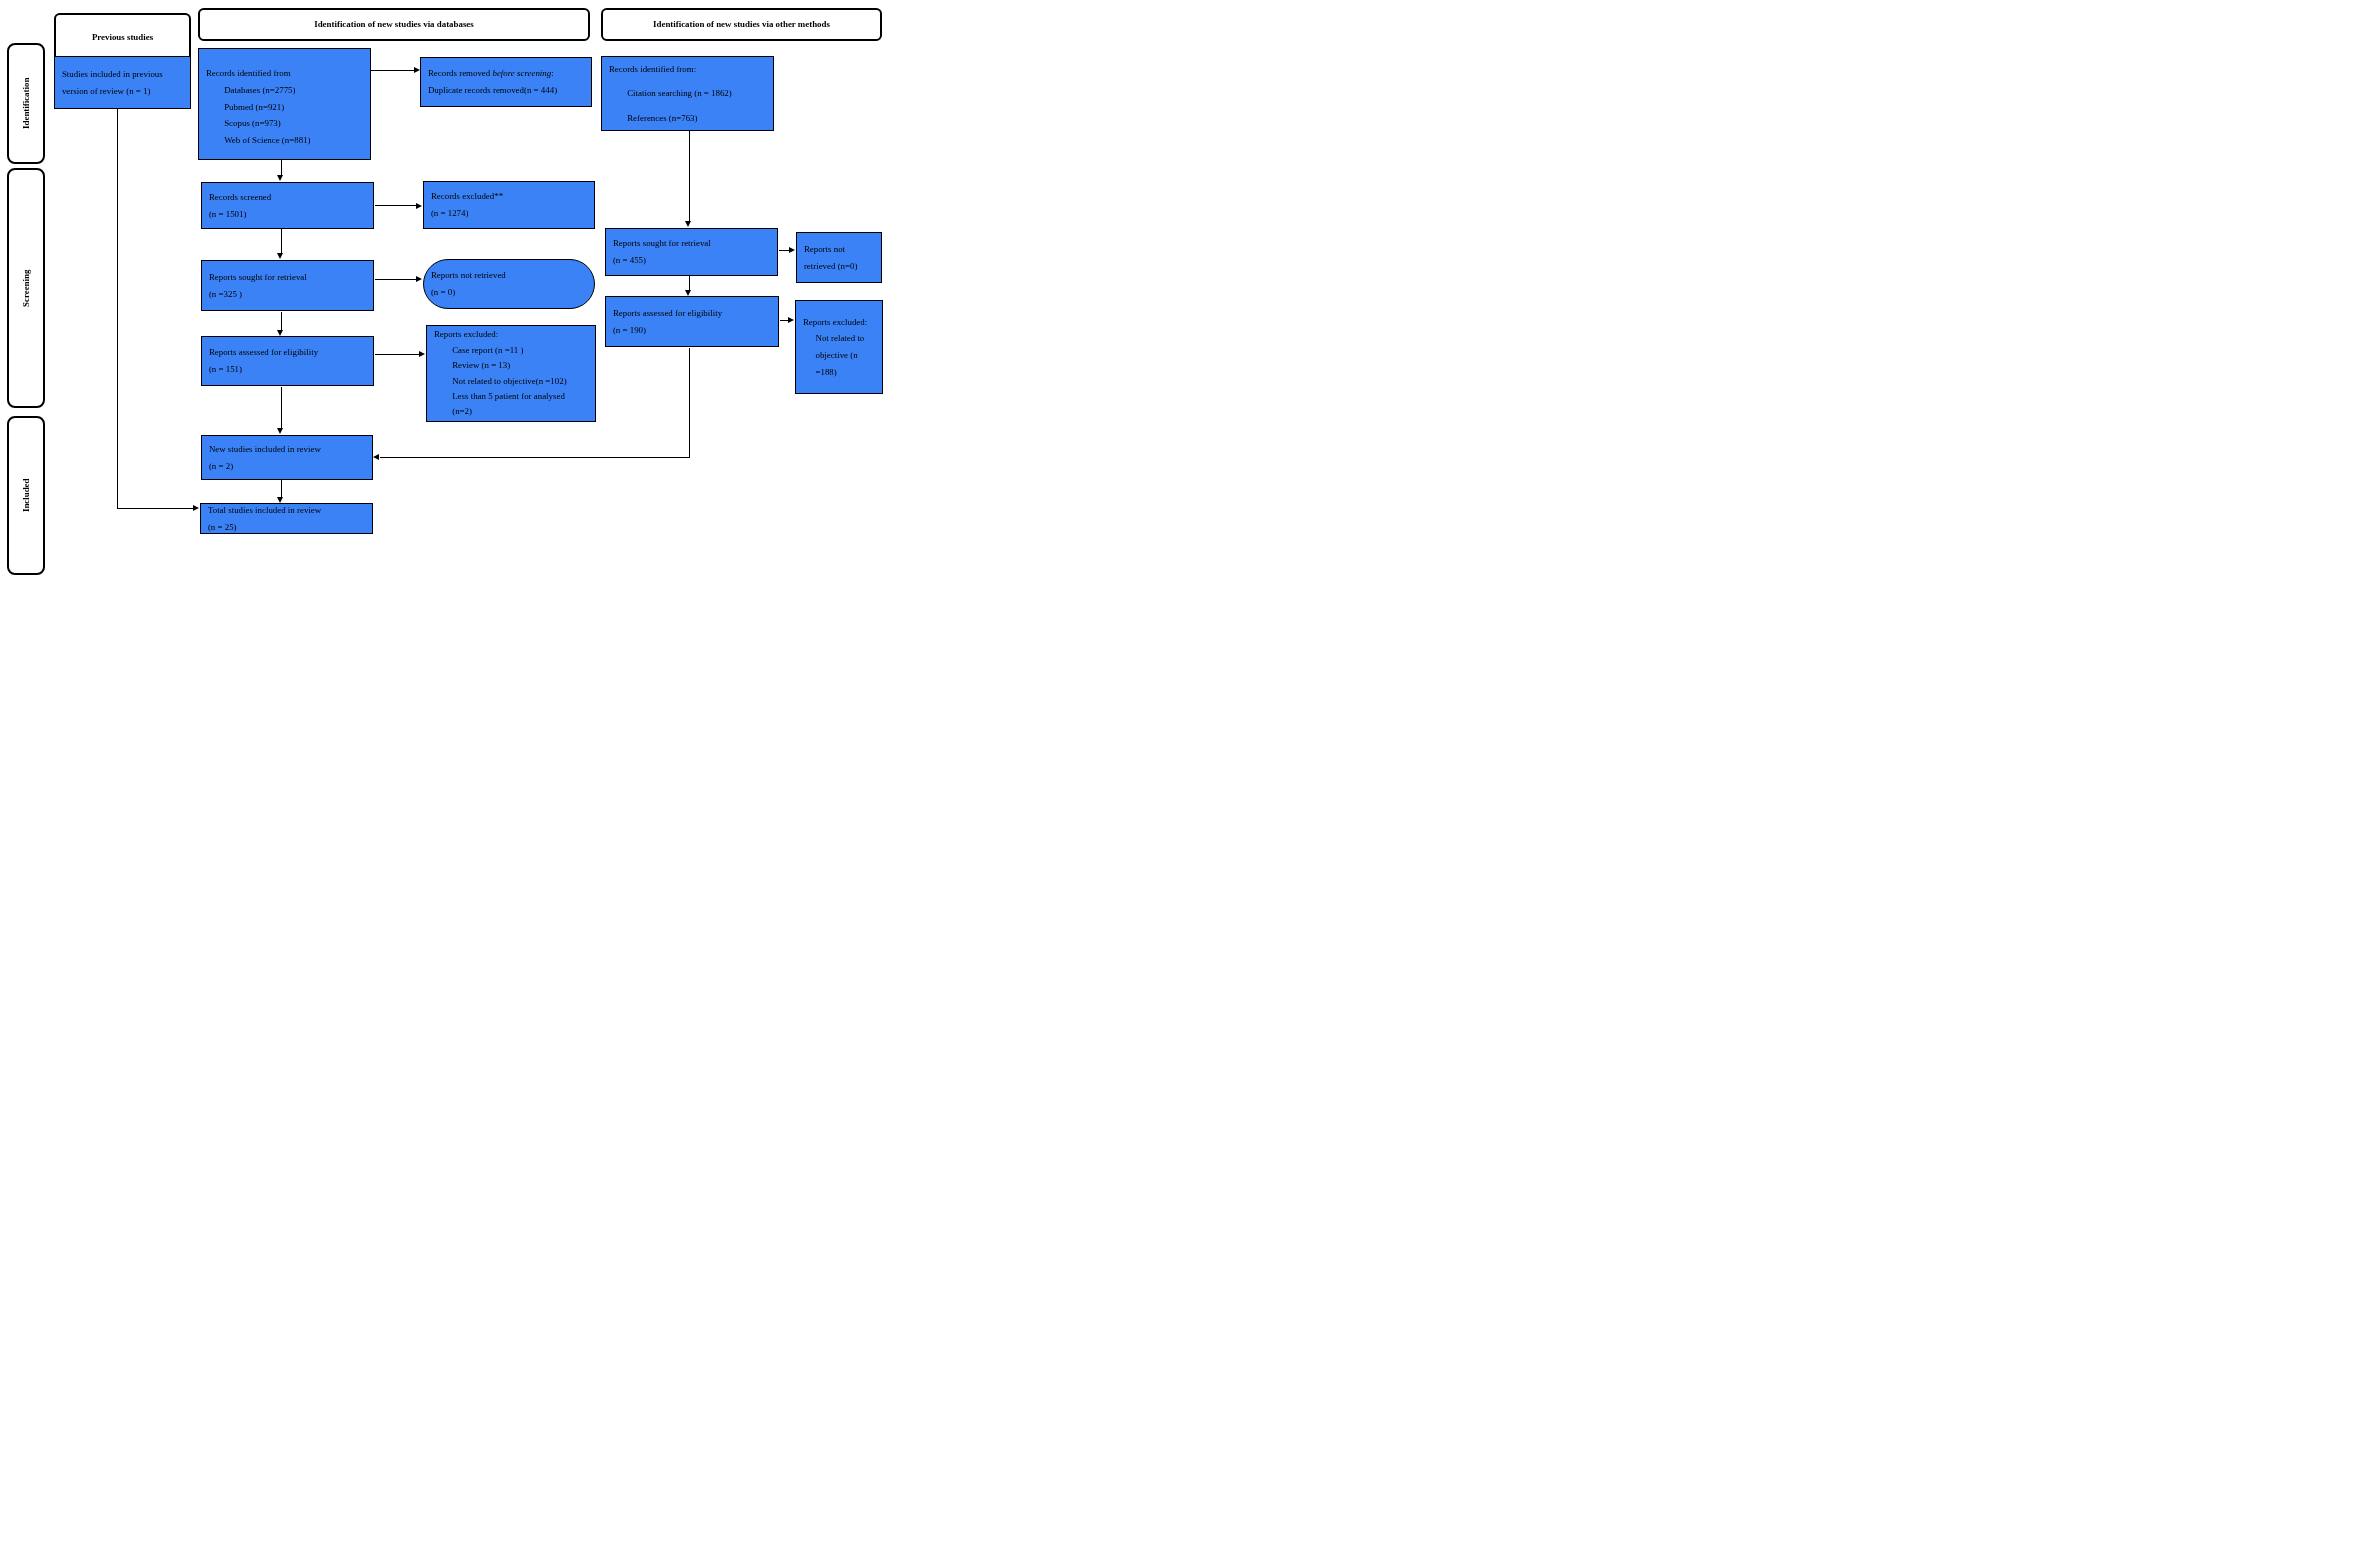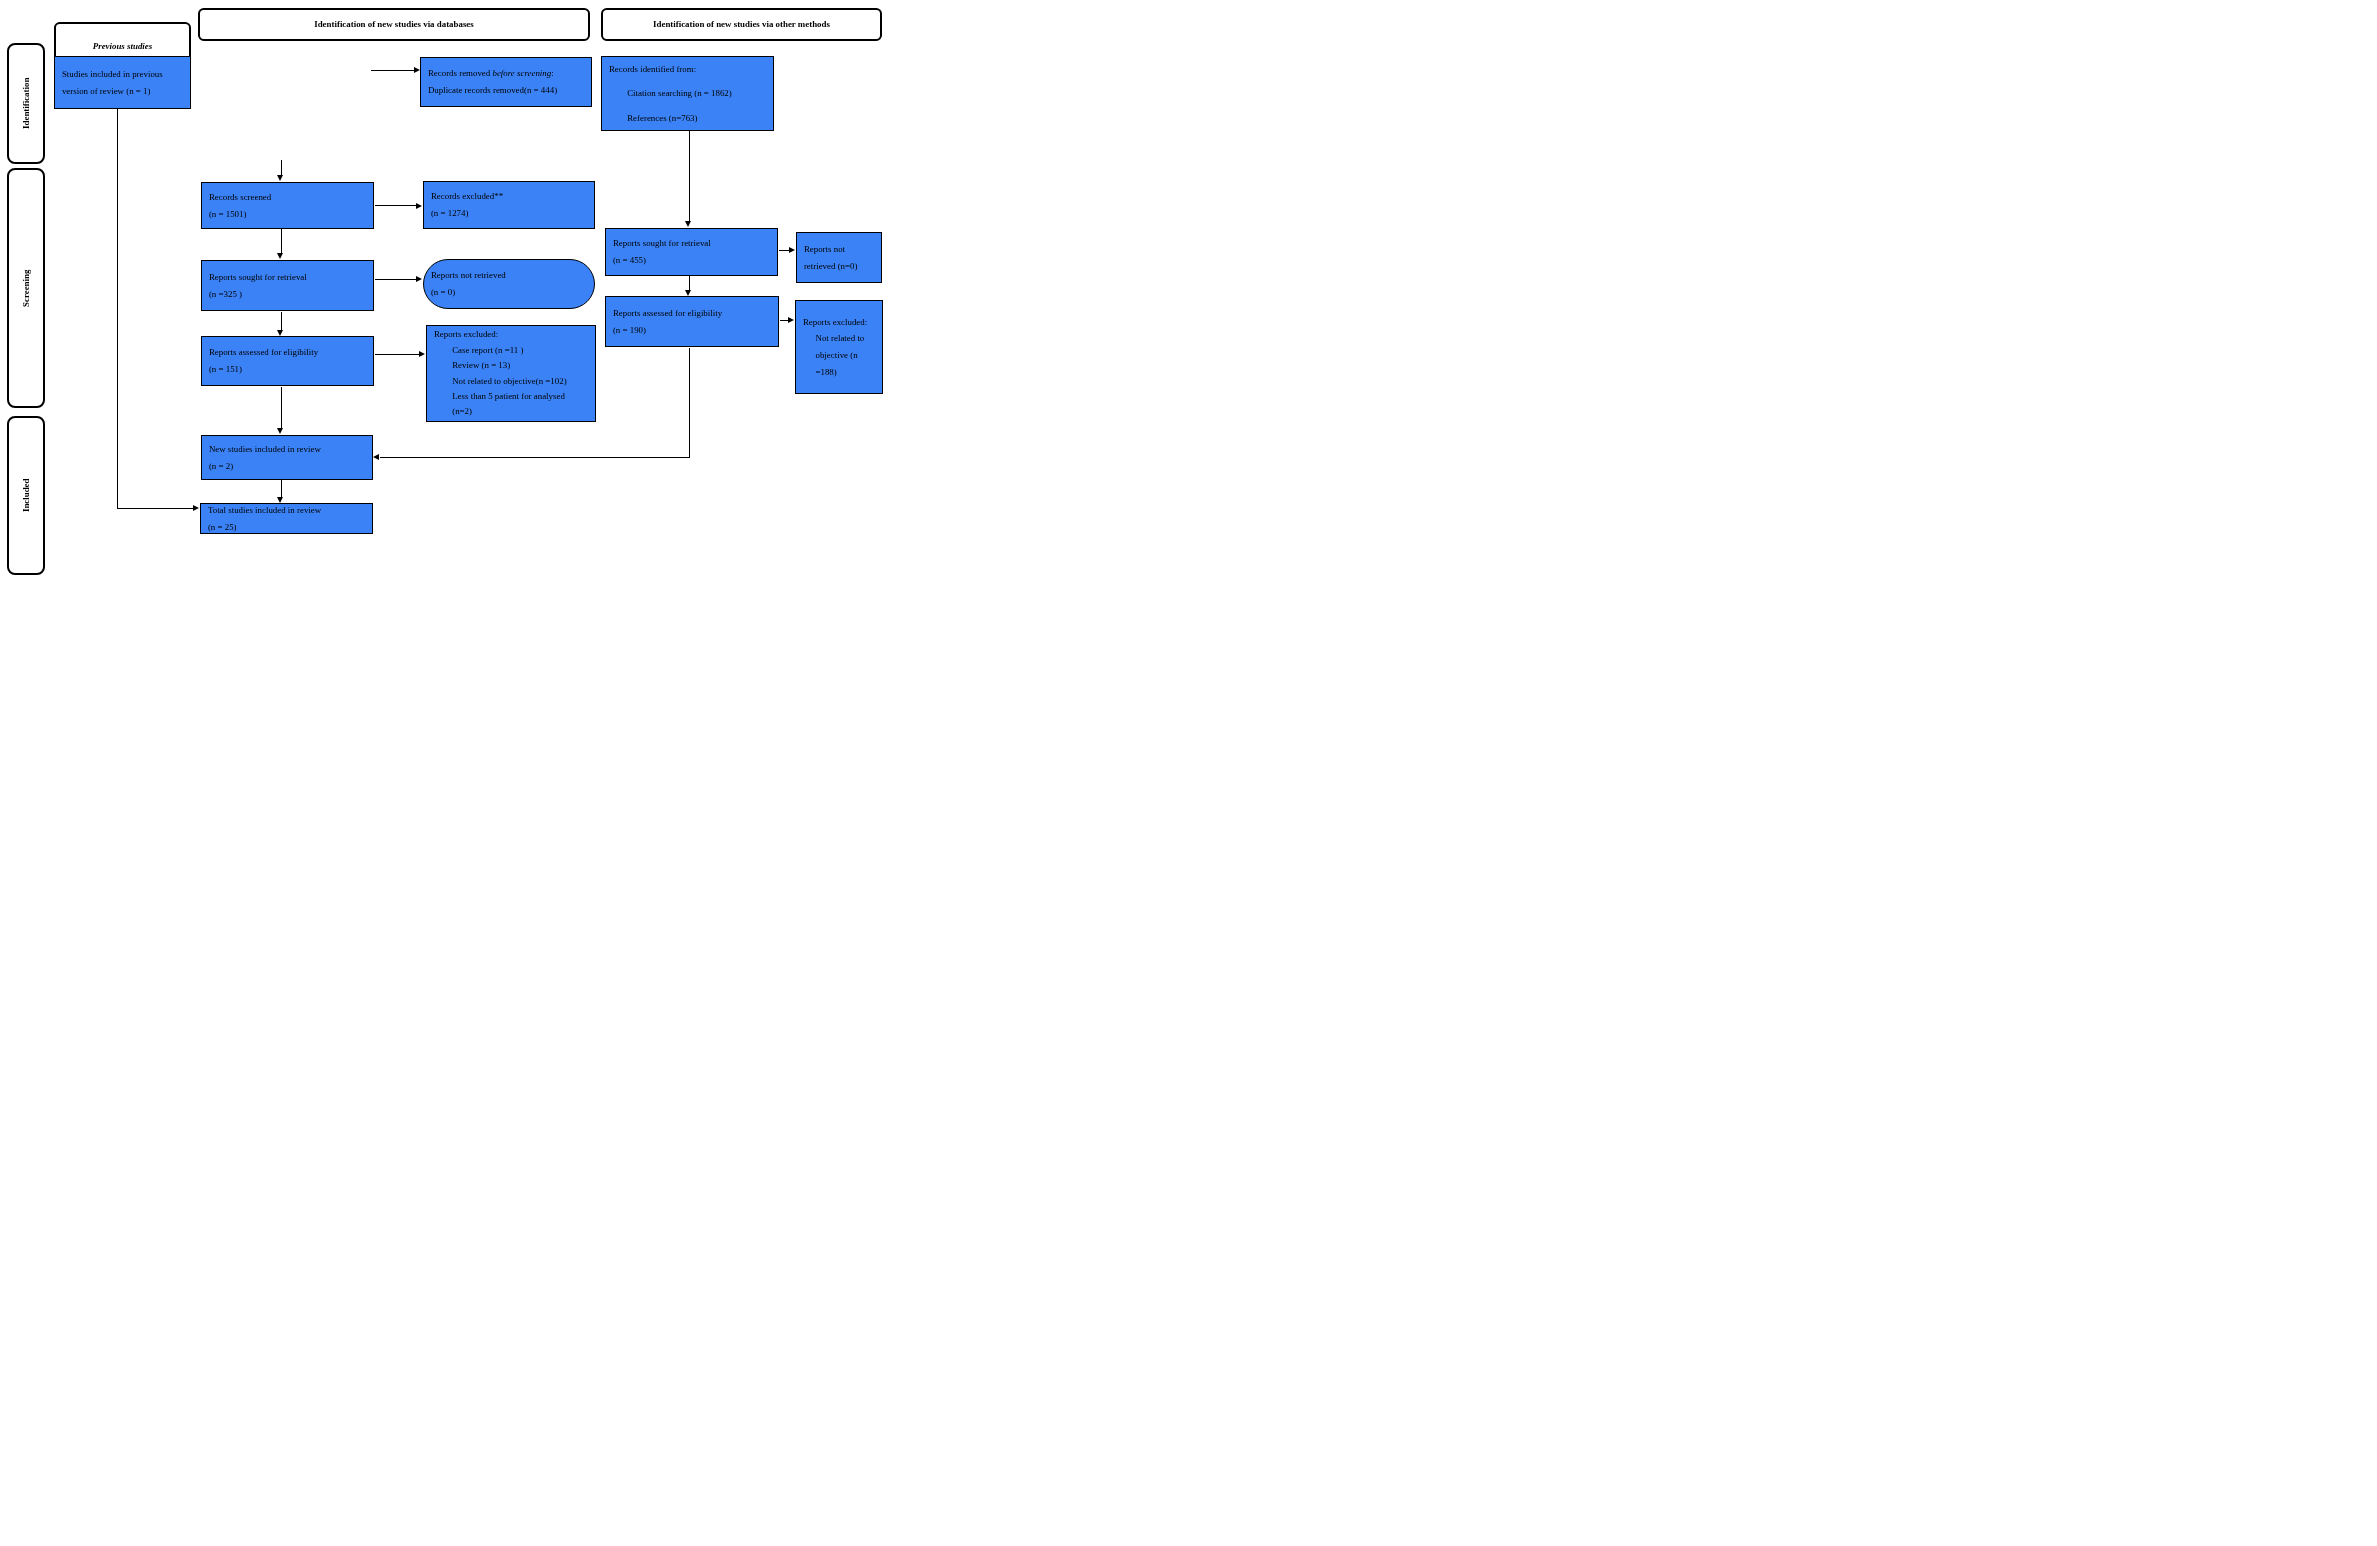--- a/index.html
+++ b/index.html
@@ -53,21 +53,21 @@
   .arr.right{border-top:3.4px solid transparent;border-bottom:3.4px solid transparent;border-left:6.9px solid #000;}
   .arr.left{border-top:3.4px solid transparent;border-bottom:3.4px solid transparent;border-right:6.9px solid #000;}
   .tight{line-height:15.4px;padding-top:1.1px;padding-bottom:1.1px;}
   em{font-style:italic;}
 </style>
 </head>
 <body>
 
 <div id="diagram">
 
-  <div class="hdr" style="left:54px;top:22px;width:137px;height:48px;font-style:italic;">
+  <div class="hdr" style="left:54px;top:13px;width:137px;height:48px;">
     <span>Previous studies</span>
   </div>
   <div class="hdr" style="left:198px;top:8px;width:392px;height:33px;">
     <span>Identification of new studies via databases</span>
   </div>
   <div class="hdr" style="left:601px;top:8px;width:281px;height:33px;">
     <span>Identification of new studies via other methods</span>
   </div>
 
   <div class="side" style="left:7.4px;top:43px;width:38px;height:121px;">
@@ -77,20 +77,27 @@
     <span>Screening</span>
   </div>
   <div class="side" style="left:7.4px;top:416px;width:38px;height:159px;">
     <span>Included</span>
   </div>
 
   <div class="box" style="left:54px;top:56px;width:137px;height:53px;">
     <div class="t">Studies included in previous version of review (n = 1)</div>
   </div>
 
+  <div class="box" style="left:198px;top:48px;width:173px;height:112px;padding-top:8px;">
+    <div class="t">Records identified from</div>
+    <div class="t indent">Databases (n=2775)</div>
+    <div class="t indent">Pubmed (n=921)</div>
+    <div class="t indent">Scopus (n=973)</div>
+    <div class="t indent">Web of Science (n=881)</div>
+  </div>
 
   <div class="box" style="left:420px;top:57px;width:172px;height:50px;">
     <div class="t"><span>Records removed </span><em>before screening</em><span>:</span></div>
     <div class="t">Duplicate records removed(n = 444)</div>
   </div>
 
   <div class="box" style="left:601px;top:56px;width:173px;height:75px;gap:8px;">
     <div class="t">Records identified from:</div>
     <div class="t indent">Citation searching (n = 1862)</div>
     <div class="t indent">References (n=763)</div>

